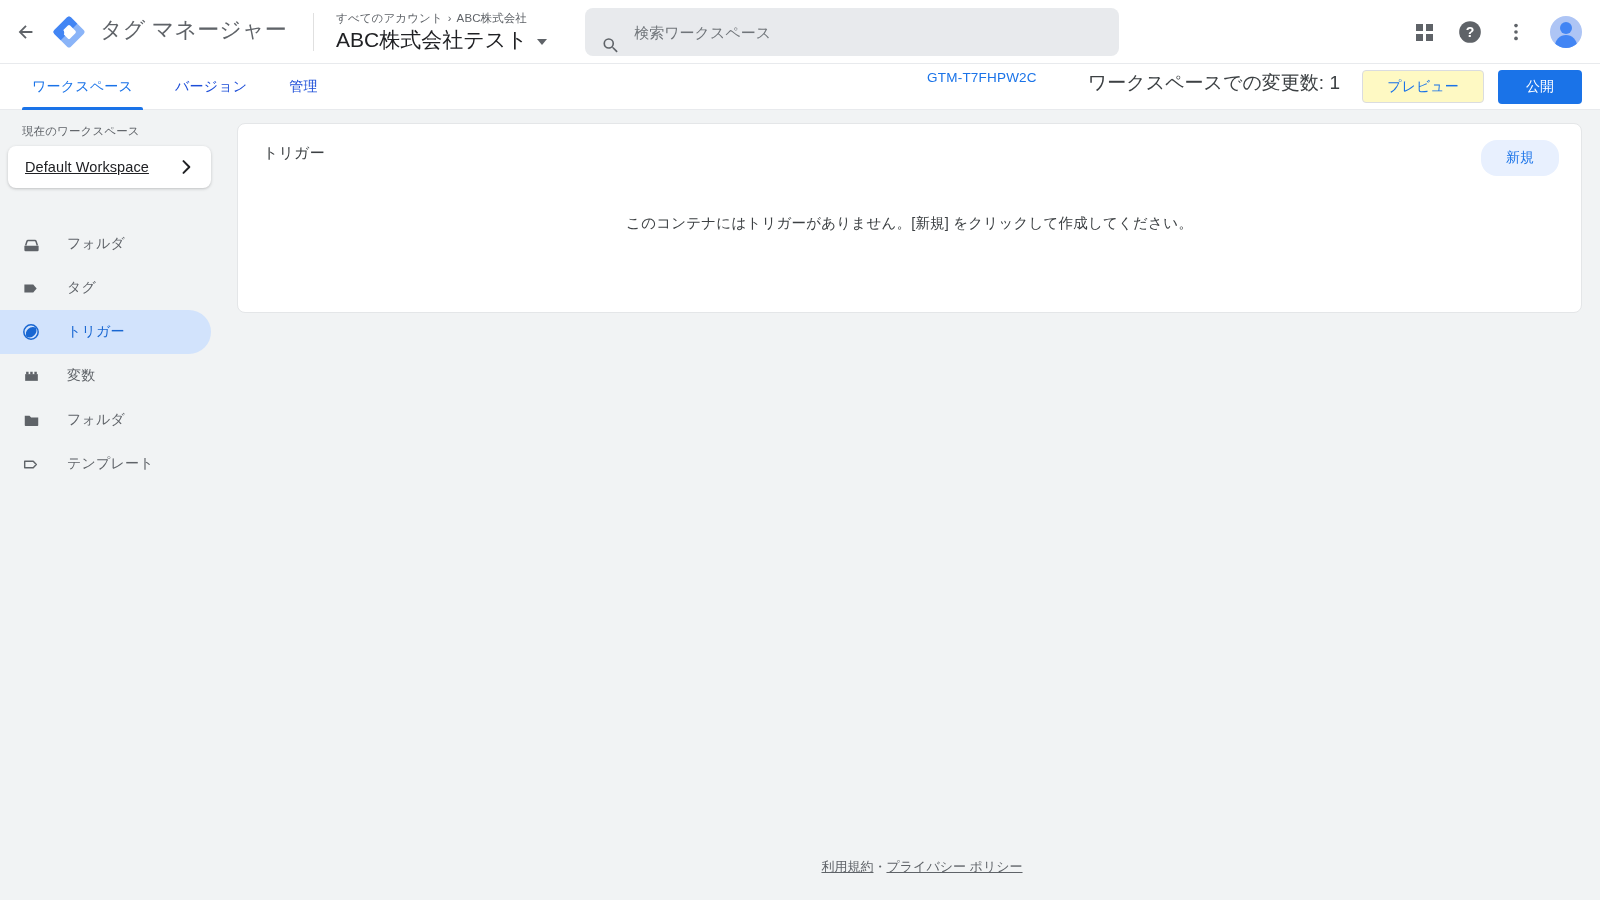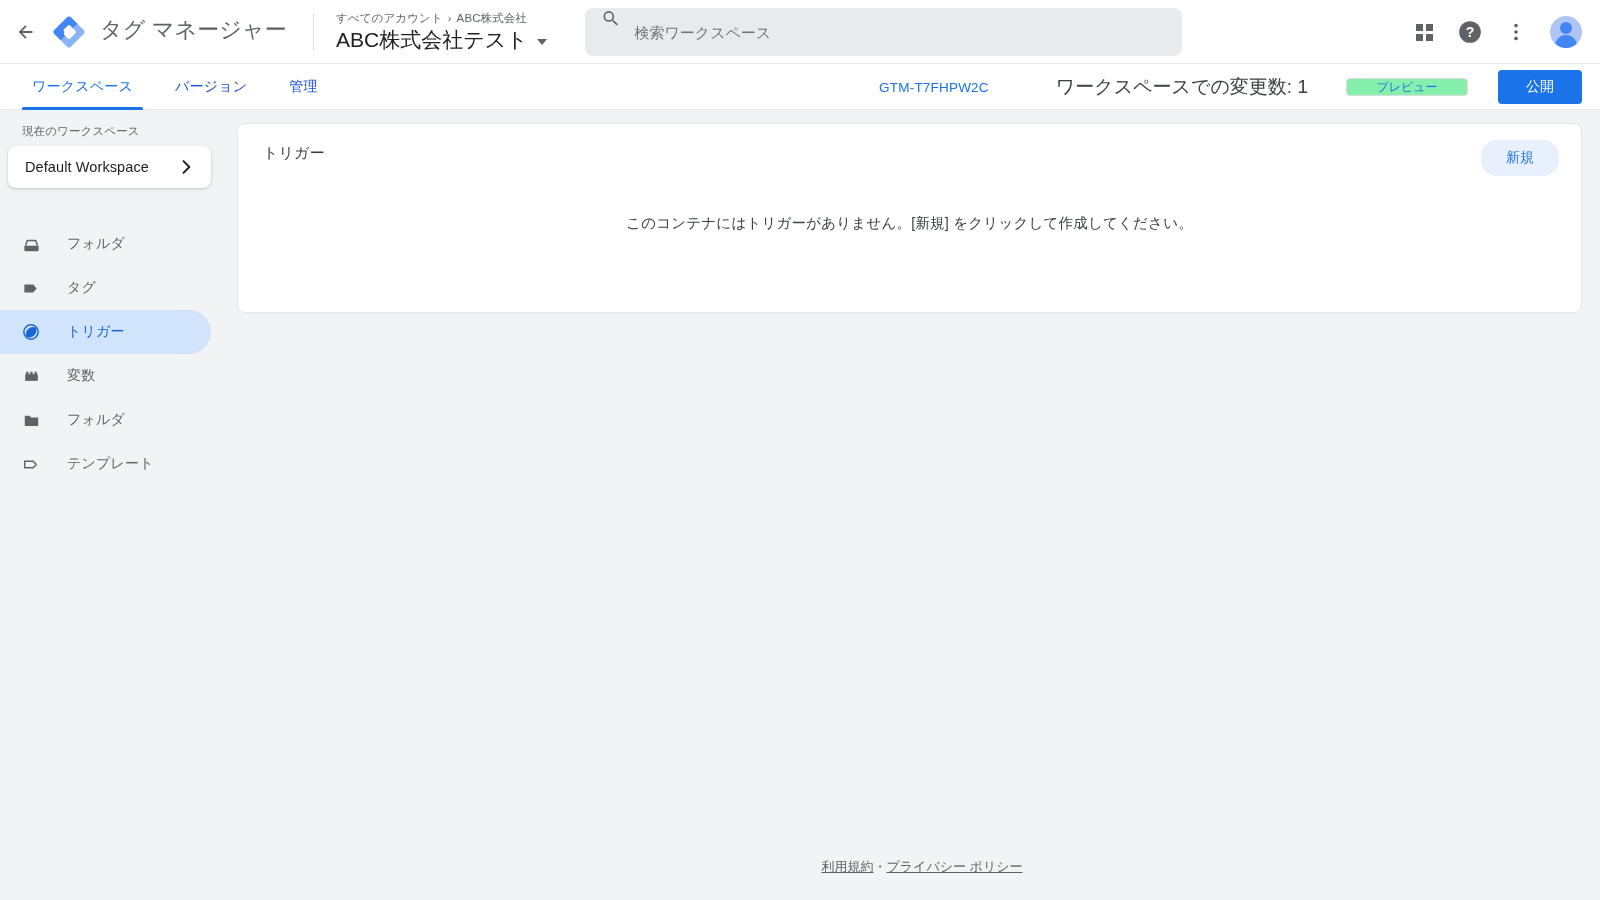--- a/index.html
+++ b/index.html
@@ -112,26 +112,26 @@
     border-left: 5px solid transparent;
     border-right: 5px solid transparent;
     border-top: 6px solid #5f6368;
     margin-top: 4px;
   }
 
   
   .search-wrap {
     flex: 0 0 auto;
     margin-left: 38px;
-    width: 597px;
+    width: 534px;
     height: 48px;
     background: #e8eaed;
     border-radius: 8px;
     display: flex;
-    align-items: flex-start;
+    align-items: flex-end;
     padding: 0 16px;
     gap: 14px;
     cursor: text;
   }
   .search-input {
     border: none;
     outline: none;
     background: transparent;
     font-family: inherit;
     font-size: 15px;
@@ -222,47 +222,47 @@
     left: 0; right: 0; bottom: 0;
     height: 3px;
     background: #1a73e8;
     border-radius: 2px 2px 0 0;
     z-index: 2;
   }
 
   .tabbar-right {
     margin-left: auto;
     display: flex;
-    align-items: center;
-    gap: 16px;
+    align-items: flex-start;
+    gap: 0;
     padding-right: 18px;
   }
   .container-id {
     font-size: 13.5px;
     color: #1a73e8;
     cursor: pointer;
     margin-right: 26px;
     letter-spacing: 0.2px;
   }
   .changes-count {
     font-size: 19px;
     color: #3c4043;
     margin-right: 22px;
     white-space: nowrap;
     margin-left: 25px;
   }
   .btn-preview {
-    height: 18px;
+    height: 33px;
     min-width: 122px;
     padding: 0 18px;
     border: 1px solid #dadce0;
     border-radius: 4px;
-    background: #86efac;
+    background: #fef9c3;
     color: #1a73e8;
-    font-size: 12px;
+    font-size: 14px;
     font-family: inherit;
     cursor: pointer;
     display: flex;
     align-items: center;
     justify-content: center;
     margin-right: 14px;
   }
   .btn-publish {
     height: 34px;
     min-width: 84px;
@@ -311,20 +311,21 @@
     display: flex;
     align-items: center;
     padding: 0 15px 0 17px;
     cursor: pointer;
   }
   .ws-name {
     font-size: 14.5px;
     color: #202124;
     font-weight: 500;
     letter-spacing: 0.1px;
+    text-decoration: underline;
   }
   .ws-chevron {
     margin-left: auto;
     color: #202124;
     display: flex;
     align-items: center;
   }
 
   .nav-list { margin-top: 34px; }
   .nav-item {

